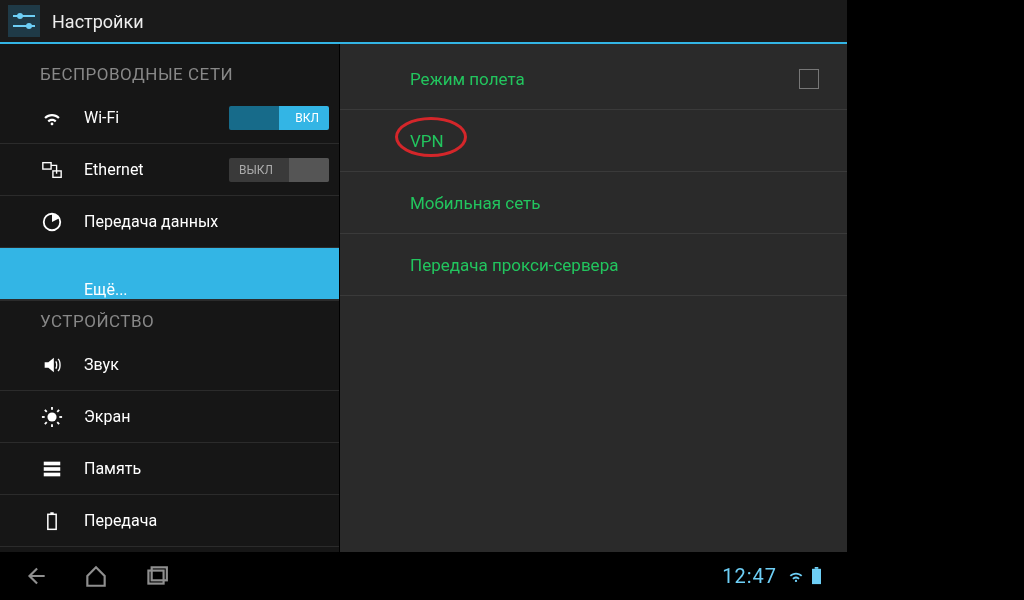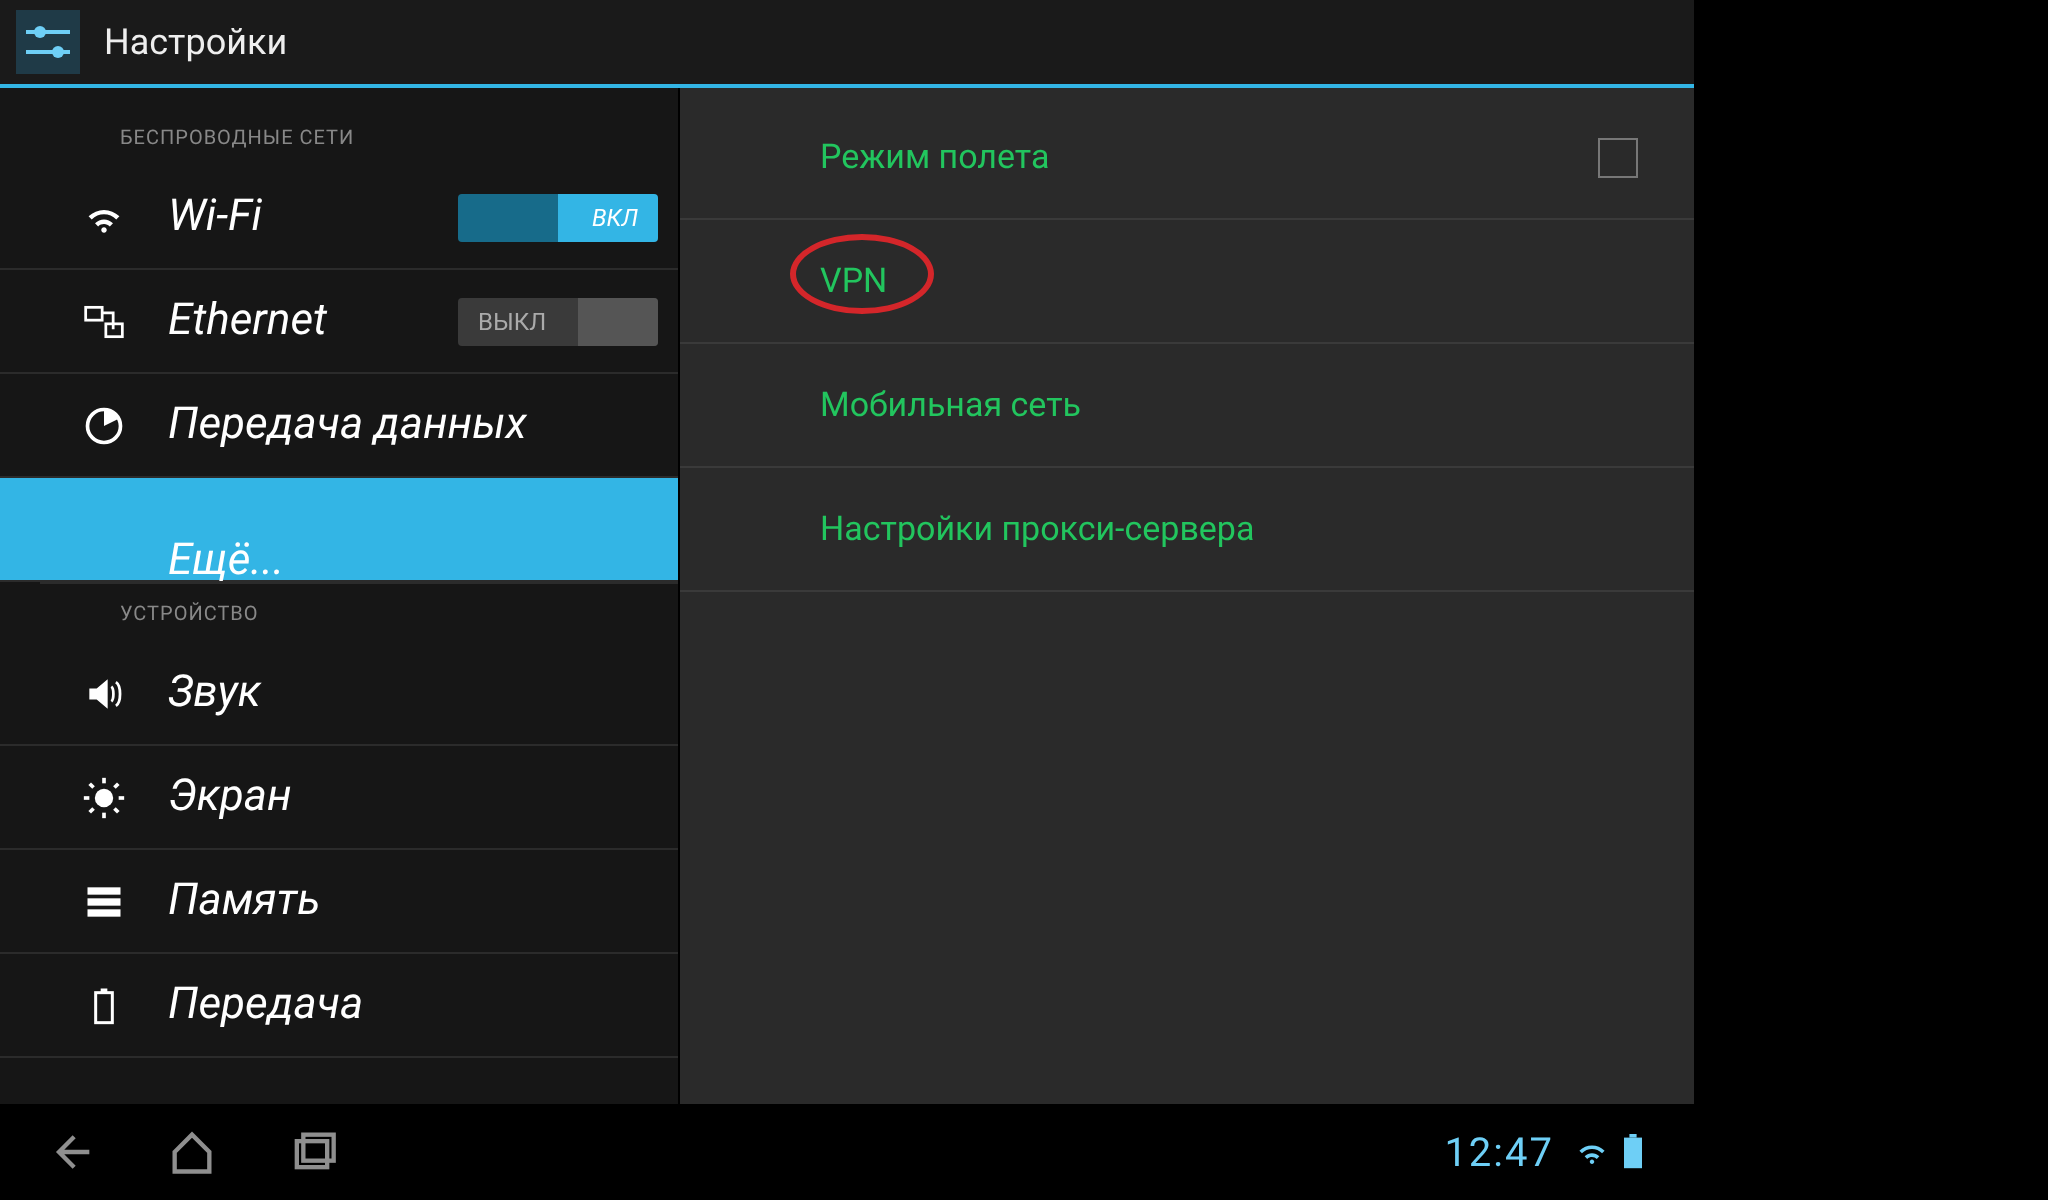--- a/index.html
+++ b/index.html
@@ -7,29 +7,29 @@
   .app { width: 847px; height: 600px; display: flex; flex-direction: column; background: #111; }
   
   .action-bar { height: 44px; display: flex; align-items: center; padding: 0 8px; background: #1a1a1a; border-bottom: 2px solid #33b5e5; }
   .appicon { width: 32px; height: 32px; margin-right: 12px; display: inline-block; }
   .action-bar-title { font-size: 18px; font-weight: 400; color: #eee; }
   
   .body { flex: 1; display: flex; min-height: 0; }
   .sidebar { width: 340px; background: #161616; padding-top: 10px; border-right: 1px solid #000; }
   .content { flex: 1; background: #2a2a2a; padding: 4px 0 0 0; position: relative; }
   
-  .section-header { font-size: 10px; color: #888; letter-spacing: 0.5px; padding: 10px 14px 8px 40px; text-transform: uppercase; border-top: 1px solid #2b2b2b; margin-left: 20px; }
+  .section-header { font-size: 17px; color: #888; letter-spacing: 0.5px; padding: 10px 14px 8px 40px; text-transform: uppercase; border-top: 1px solid #2b2b2b; }
   .section-header:first-child { border-top: none; }
   .sidebar-item { display: flex; align-items: center; height: 52px; padding: 0 10px 0 40px; border-bottom: 1px solid #2b2b2b; cursor: pointer; }
   .sidebar-item.selected { background: #33b5e5; color: #fff; }
   .sidebar-item .item-icon { width: 24px; height: 24px; margin-right: 20px; display: inline-flex; align-items: center; justify-content: center; flex-shrink: 0; }
-  .sidebar-item .item-label { flex: 1; font-size: 22px; color: #fff; font-style: italic; }
+  .sidebar-item .item-label { flex: 1; font-size: 16px; color: #fff; }
   .sidebar-item.selected .item-label { color: #fff; margin-top: 32px; }
   .toggle { width: 100px; height: 24px; position: relative; border-radius: 2px; overflow: hidden; font-size: 12px; display: flex; align-items: center; justify-content: flex-end; padding-right: 10px; }
-  .toggle.on { background: linear-gradient(to right, #176b8a 0%, #176b8a 50%, #33b5e5 50%, #33b5e5 100%); color: #fff; justify-content: flex-end; font-style: italic; }
+  .toggle.on { background: linear-gradient(to right, #176b8a 0%, #176b8a 50%, #33b5e5 50%, #33b5e5 100%); color: #fff; justify-content: flex-end; }
   .toggle.off { background: #3a3a3a; color: #aaa; justify-content: flex-start; padding-left: 10px; text-align: right; }
   .toggle.off::after { content: ""; position: absolute; right: 0; top: 0; bottom: 0; width: 40%; background: #555; }
   
   .content-item { display: flex; align-items: center; height: 62px; padding: 0 24px 0 70px; border-bottom: 1px solid #3a3a3a; cursor: pointer; color: #22c55e; font-size: 17px; position: relative; }
   .content-item.first { border-top: none; }
   .content-item .cbox { position: absolute; right: 28px; width: 20px; height: 20px; border: 1px solid #777; background: transparent; }
   .highlight-ring { position: absolute; border: 3px solid #d4262a; border-radius: 50%/50%; width: 72px; height: 40px; left: 55px; top: 73px; pointer-events: none; }
   
   .navbar { height: 48px; background: #000; display: flex; align-items: center; justify-content: space-between; padding: 0 8px; }
   .nav-left { display: flex; gap: 28px; align-items: center; padding-left: 12px; }
@@ -162,21 +162,21 @@
         <span>Режим полета</span>
         <span class="cbox"></span>
       </div>
       <div class="content-item">
         <span>VPN</span>
       </div>
       <div class="content-item">
         <span>Мобильная сеть</span>
       </div>
       <div class="content-item">
-        <span>Настройки прокси-сервера</span>
+        <span>Передача прокси-сервера</span>
       </div>
       <div class="highlight-ring"></div>
     </div>
   </div>
 
   <div class="navbar">
     <div class="nav-left">
       <span class="nav-btn">
         <svg viewBox="0 0 24 24" width="26" height="26">
             <path d="M13 5l-7 7 7 7M6 12h14" fill="none" stroke="#8f8f8f" stroke-width="2"></path>

